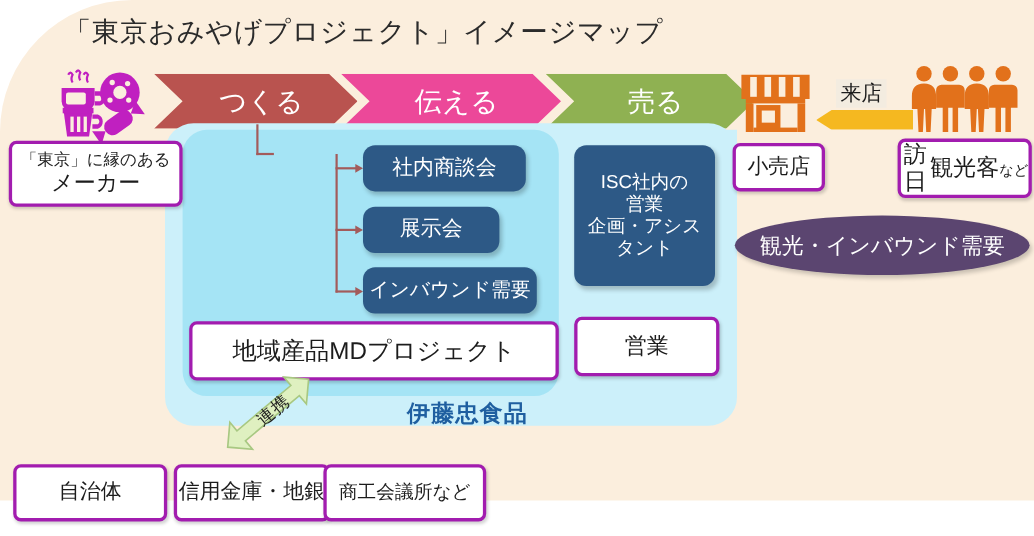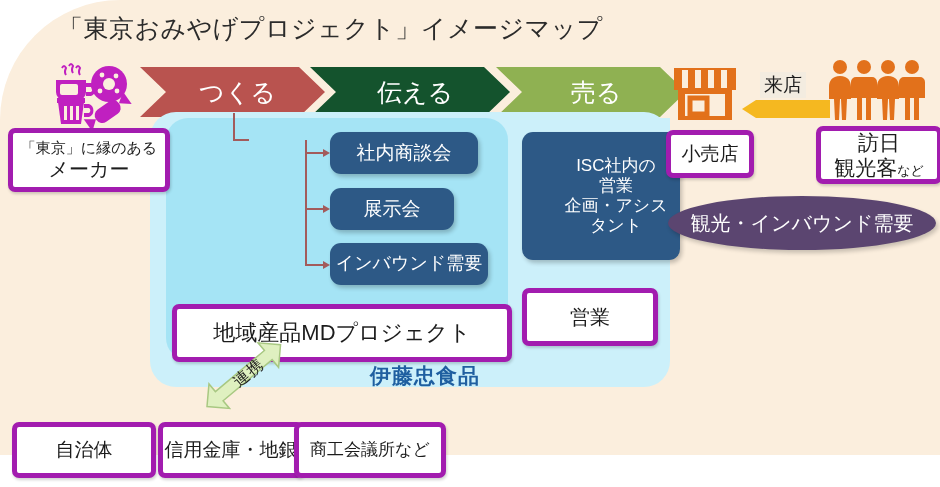--- a/index.html
+++ b/index.html
@@ -14,55 +14,55 @@
   
   .title{position:absolute;left:58px;top:12px;font-size:25px;color:#2b2b2b;
     letter-spacing:.5px;white-space:nowrap;}
 
   
   .chev{position:absolute;top:67px;height:50px;color:#ffffff;font-size:25px;
     display:flex;align-items:center;justify-content:center;
     clip-path:polygon(0 0, calc(100% - 26px) 0, 100% 50%, calc(100% - 26px) 100%, 0 100%, 26px 50%);
     padding-left:10px;box-sizing:border-box;}
   .chev-make{left:140px;width:185px;background:#b9534f;}
-  .chev-tell{left:310px;width:200px;background:#14532d;}
+  .chev-tell{left:310px;width:200px;background:#ec4899;}
   .chev-sell{left:496px;width:190px;background:#8fb152;}
 
   
   .panel-outer{position:absolute;left:150px;top:112px;width:520px;height:275px;
     background:#ccf0fa;border-radius:26px;}
   .panel-inner{position:absolute;left:166px;top:118px;width:342px;height:242px;
     background:#a5e4f5;border-radius:22px;}
   .panel-right-fill{position:absolute;left:508px;top:118px;width:162px;height:242px;
     background:#ccf0fa;}
   .brand{position:absolute;left:370px;top:362px;font-size:21px;font-weight:bold;
     color:#1f5fa0;letter-spacing:1px;}
 
   
   .dbox{position:absolute;background:#2d5986;color:#ffffff;border-radius:11px;
     display:flex;align-items:center;justify-content:center;text-align:center;
     box-shadow:2px 3px 4px rgba(0,0,0,.22);line-height:1.18;}
   .b-advice{left:184px;top:134px;width:100px;height:44px;font-size:16px;}
   .b-shodan{left:330px;top:132px;width:148px;height:42px;font-size:19px;}
   .b-tenji{left:330px;top:188px;width:124px;height:42px;font-size:19px;}
   .b-media{left:330px;top:243px;width:158px;height:42px;font-size:18px;}
-  .b-isc{left:522px;top:132px;width:128px;height:128px;font-size:17px;flex-direction:column;padding-left:30px;}
+  .b-isc{left:522px;top:132px;width:128px;height:128px;font-size:17px;flex-direction:column;}
   .b-isc span{display:block;}
 
   
-  .wbox{position:absolute;background:#ffffff;border:5px solid #a21caf;border-radius:7px;
+  .wbox{position:absolute;background:#ffffff;border:3px solid #a21caf;border-radius:7px;
     display:flex;align-items:center;justify-content:center;text-align:center;
     box-shadow:1px 2px 3px rgba(0,0,0,.18);color:#1c1c1c;line-height:1.2;}
   .w-maker{left:8px;top:128px;width:152px;height:54px;font-size:16px;flex-direction:column;}
   .w-maker .l1{font-size:15px;}
   .w-maker .l2{font-size:20px;}
-  .w-md{left:172px;top:304px;width:330px;height:48px;font-size:22px;}
+  .w-md{left:172px;top:292px;width:330px;height:48px;font-size:22px;}
   .w-eigyo{left:522px;top:288px;width:126px;height:48px;font-size:20px;}
   .w-retail{left:666px;top:130px;width:78px;height:38px;font-size:19px;}
-  .w-tourist{left:816px;top:126px;width:116px;height:48px;flex-direction:column;font-size:20px;}
+  .w-tourist{left:816px;top:126px;width:116px;height:48px;font-size:20px;}
   .w-tourist .l1{font-size:21px;}
   .w-tourist .l2{font-size:21px;white-space:nowrap;}
   .w-tourist .sm{font-size:13px;}
   .w-jichi{left:12px;top:422px;width:134px;height:46px;font-size:19px;}
   .w-shinkin{left:158px;top:422px;width:136px;height:46px;font-size:19px;}
   .w-shoko{left:294px;top:422px;width:142px;height:46px;font-size:17px;}
 
   
   .ellipse{position:absolute;left:668px;top:196px;width:268px;height:54px;
     background:#5b4570;border-radius:50%;color:#ffffff;font-size:20px;

